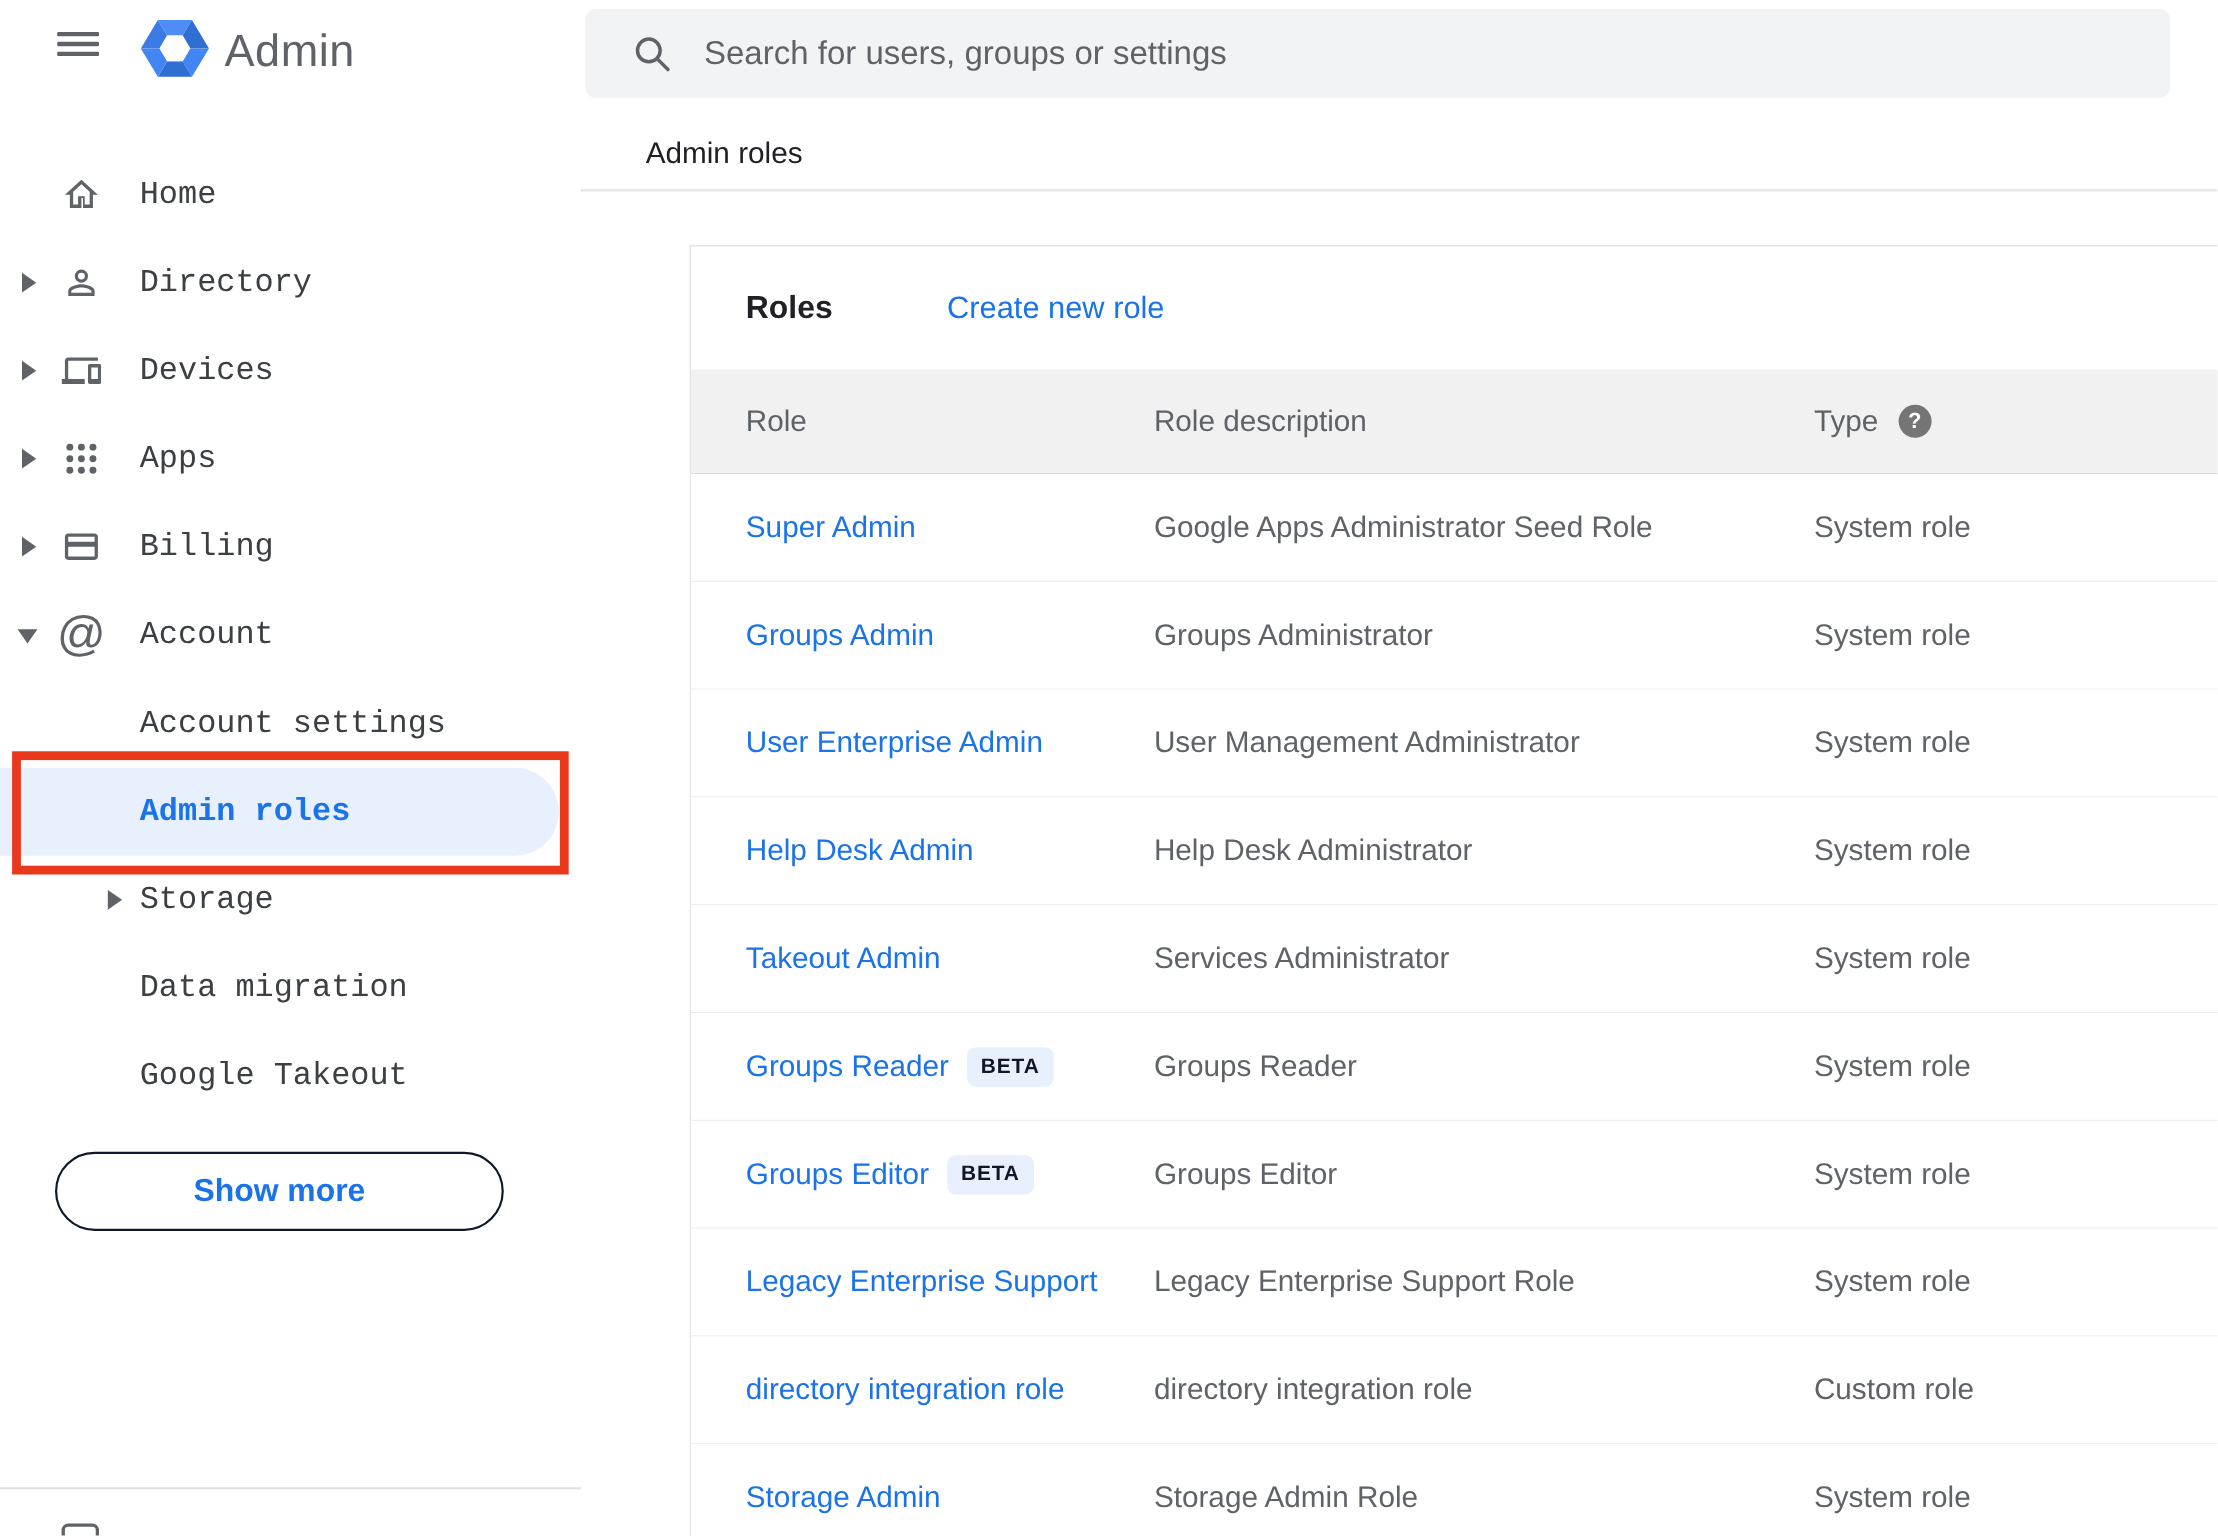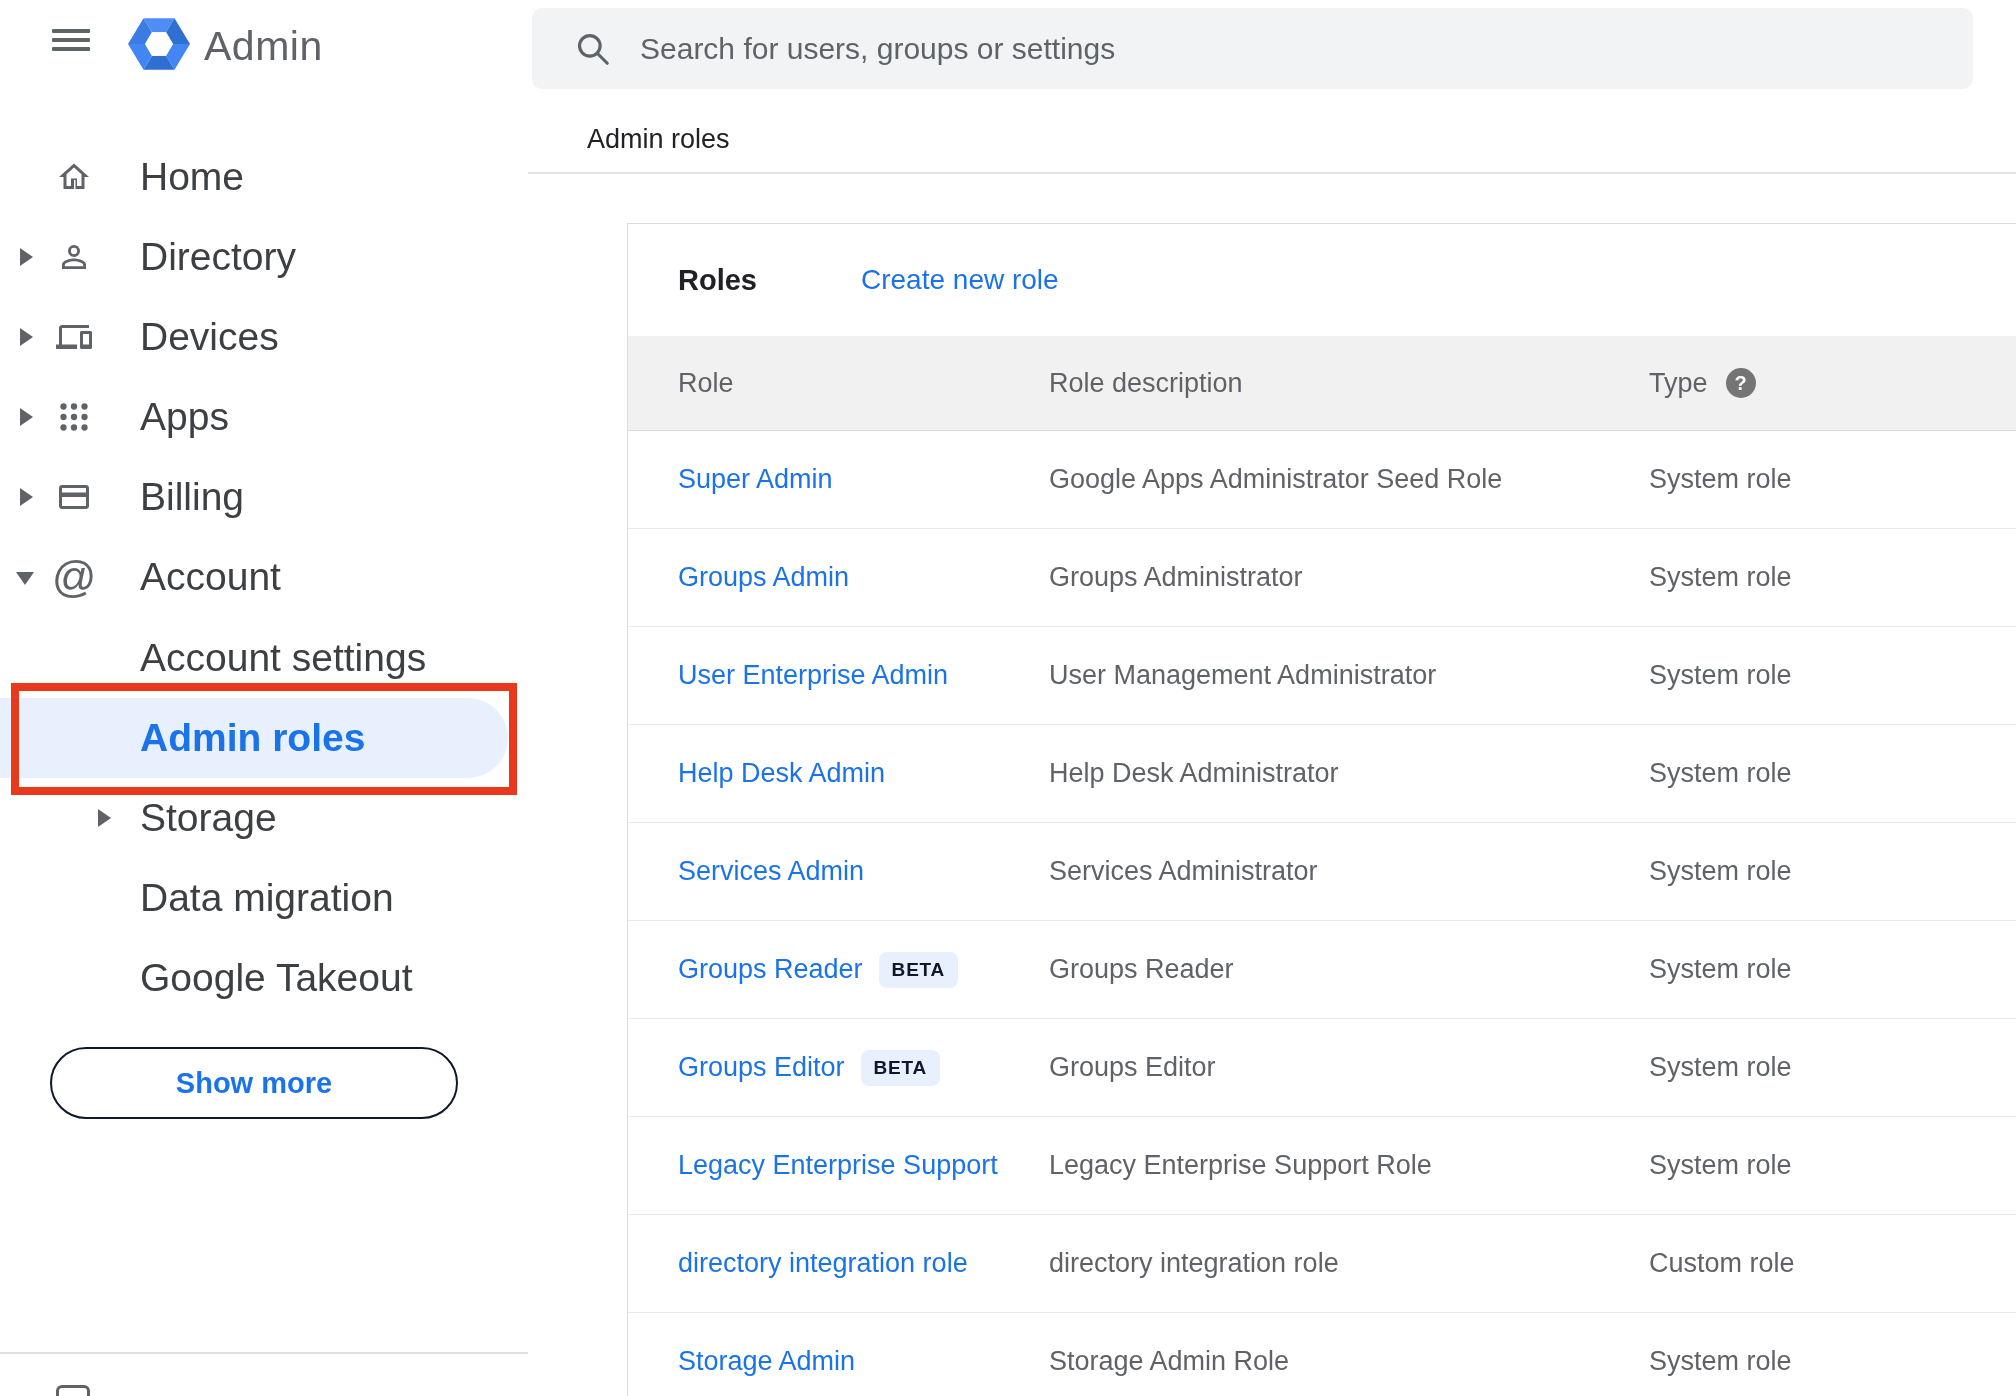--- a/index.html
+++ b/index.html
@@ -27,22 +27,22 @@
   .nav-item { position:absolute; left:0; width:528px; height:80px; cursor:pointer; }
   .arrow-right { position:absolute; left:20px; top:50%; margin-top:-9px; width:0; height:0;
     border-left:13px solid #5f6368; border-top:9px solid transparent; border-bottom:9px solid transparent; }
   .arrow-down { position:absolute; left:16px; top:50%; margin-top:-5px; width:0; height:0;
     border-top:13px solid #5f6368; border-left:9px solid transparent; border-right:9px solid transparent; }
   .arrow-right.sub { left:98px; }
   .nav-icon { position:absolute; left:56px; top:50%; transform:translateY(-50%); width:36px; height:36px;
     display:flex; align-items:center; justify-content:center; color:#5f6368; }
   .nav-icon svg { width:36px; height:36px; fill:#5f6368; }
   .nav-icon.at { font-size:44px; color:#5f6368; font-weight:400; }
-  .nav-label { position:absolute; left:140px; top:50%; transform:translateY(-50%);
-    font-size:39px; color:#3c4043; white-space:nowrap; }
+  .nav-label { position:absolute; left:127px; top:50%; transform:translateY(-50%);
+    font-size:29px; color:#3c4043; white-space:nowrap;font-family:Liberation Mono, monospace; }
   .nav-item.selected .pill { position:absolute; left:0; top:0; width:508px; height:80px;
     background:#e8f0fe; border-radius:0 40px 40px 0; }
   .nav-item.selected .nav-label { color:#1a73e8; font-weight:700; }
 
   .red-box { position:absolute; left:11px; top:683px; width:506px; height:112px;
     border:8px solid #e8391c; pointer-events:none; }
 
   .show-more { position:absolute; left:50px; top:1047px; width:408px; height:72px;
     background:#fff; border:2px solid #0f172a; border-radius:36px;
     font-family:inherit; font-size:29px; font-weight:700; color:#1a73e8; cursor:pointer; }
@@ -252,21 +252,21 @@
     <div class="cell c-role">
       <a class="role-link" href="#">Help Desk Admin</a>
 
     </div>
     <div class="cell c-desc">Help Desk Administrator</div>
     <div class="cell c-type">System role</div>
   </div>
 
   <div class="trow">
     <div class="cell c-role">
-      <a class="role-link" href="#">Services Admin</a>
+      <a class="role-link" href="#">Takeout Admin</a>
 
     </div>
     <div class="cell c-desc">Services Administrator</div>
     <div class="cell c-type">System role</div>
   </div>
 
   <div class="trow">
     <div class="cell c-role">
       <a class="role-link" href="#">Groups Reader</a>
       <span class="beta">BETA</span>

